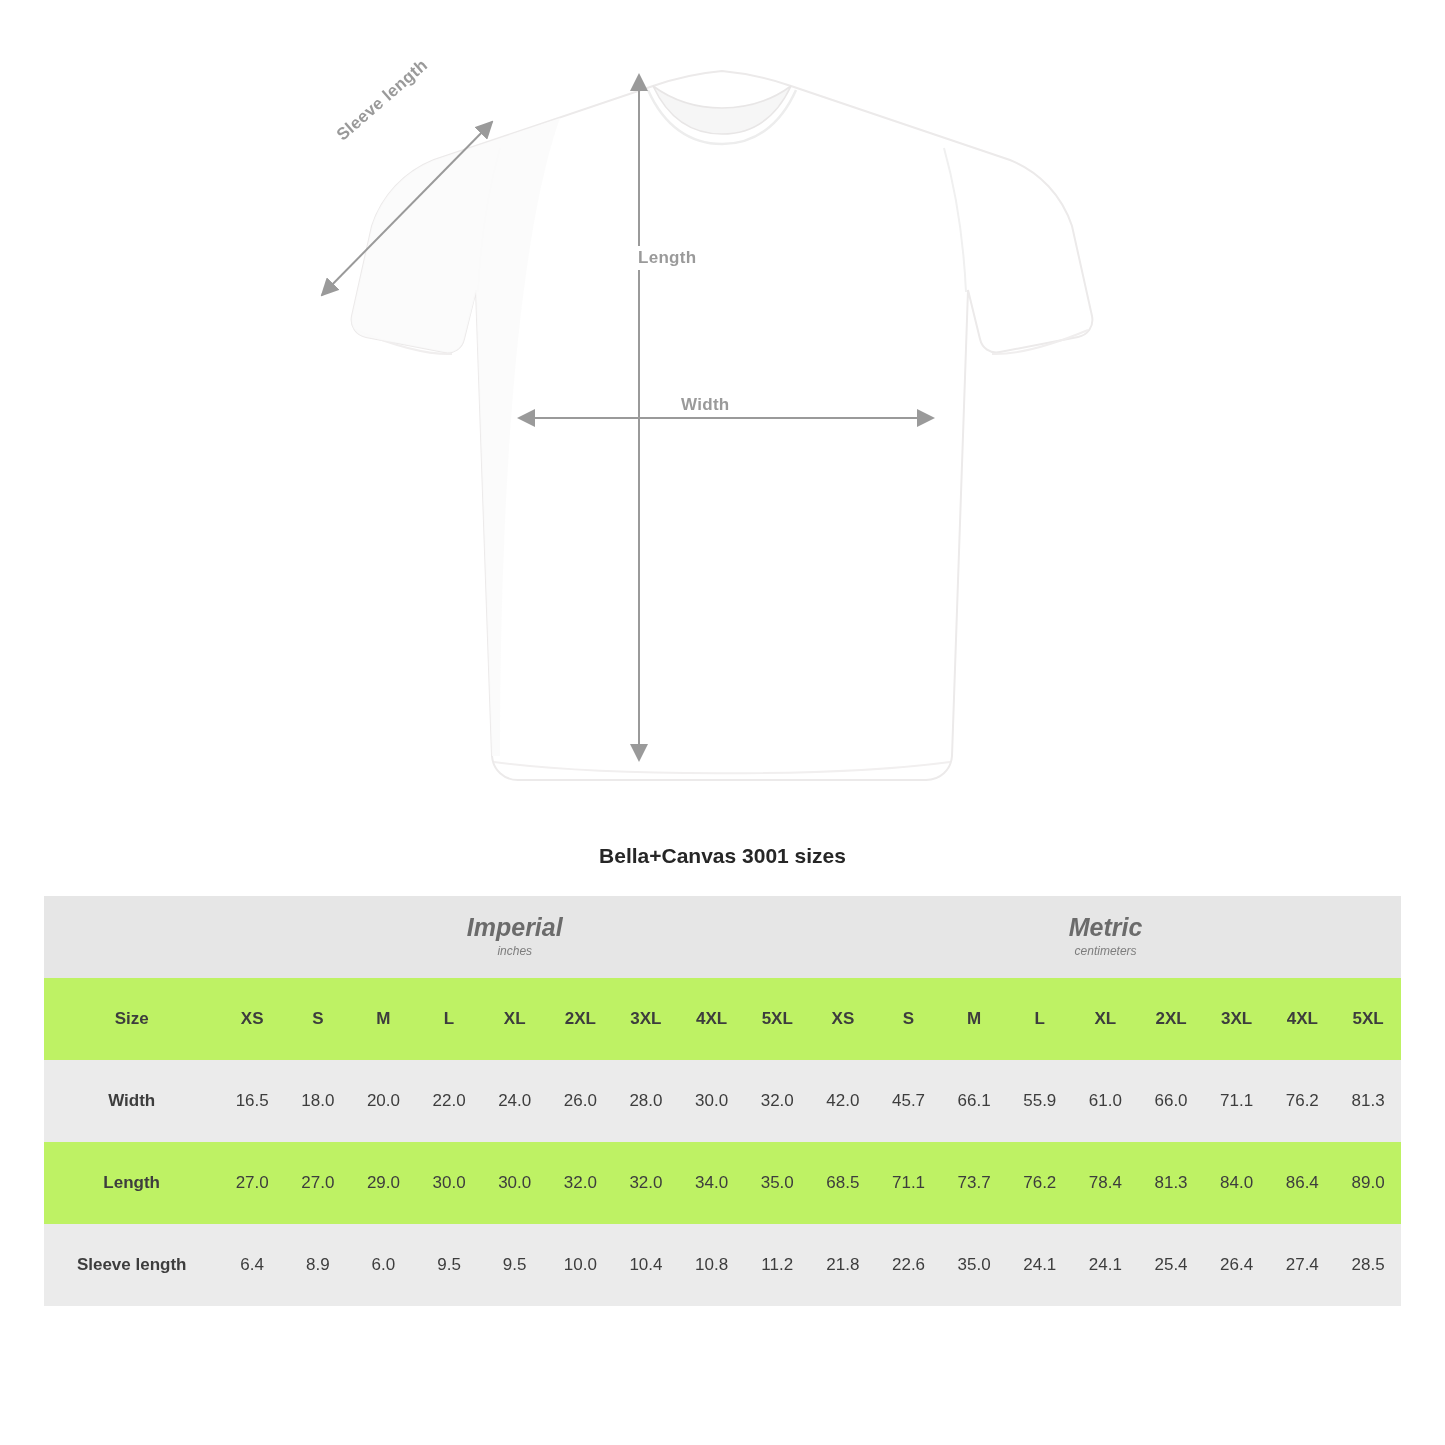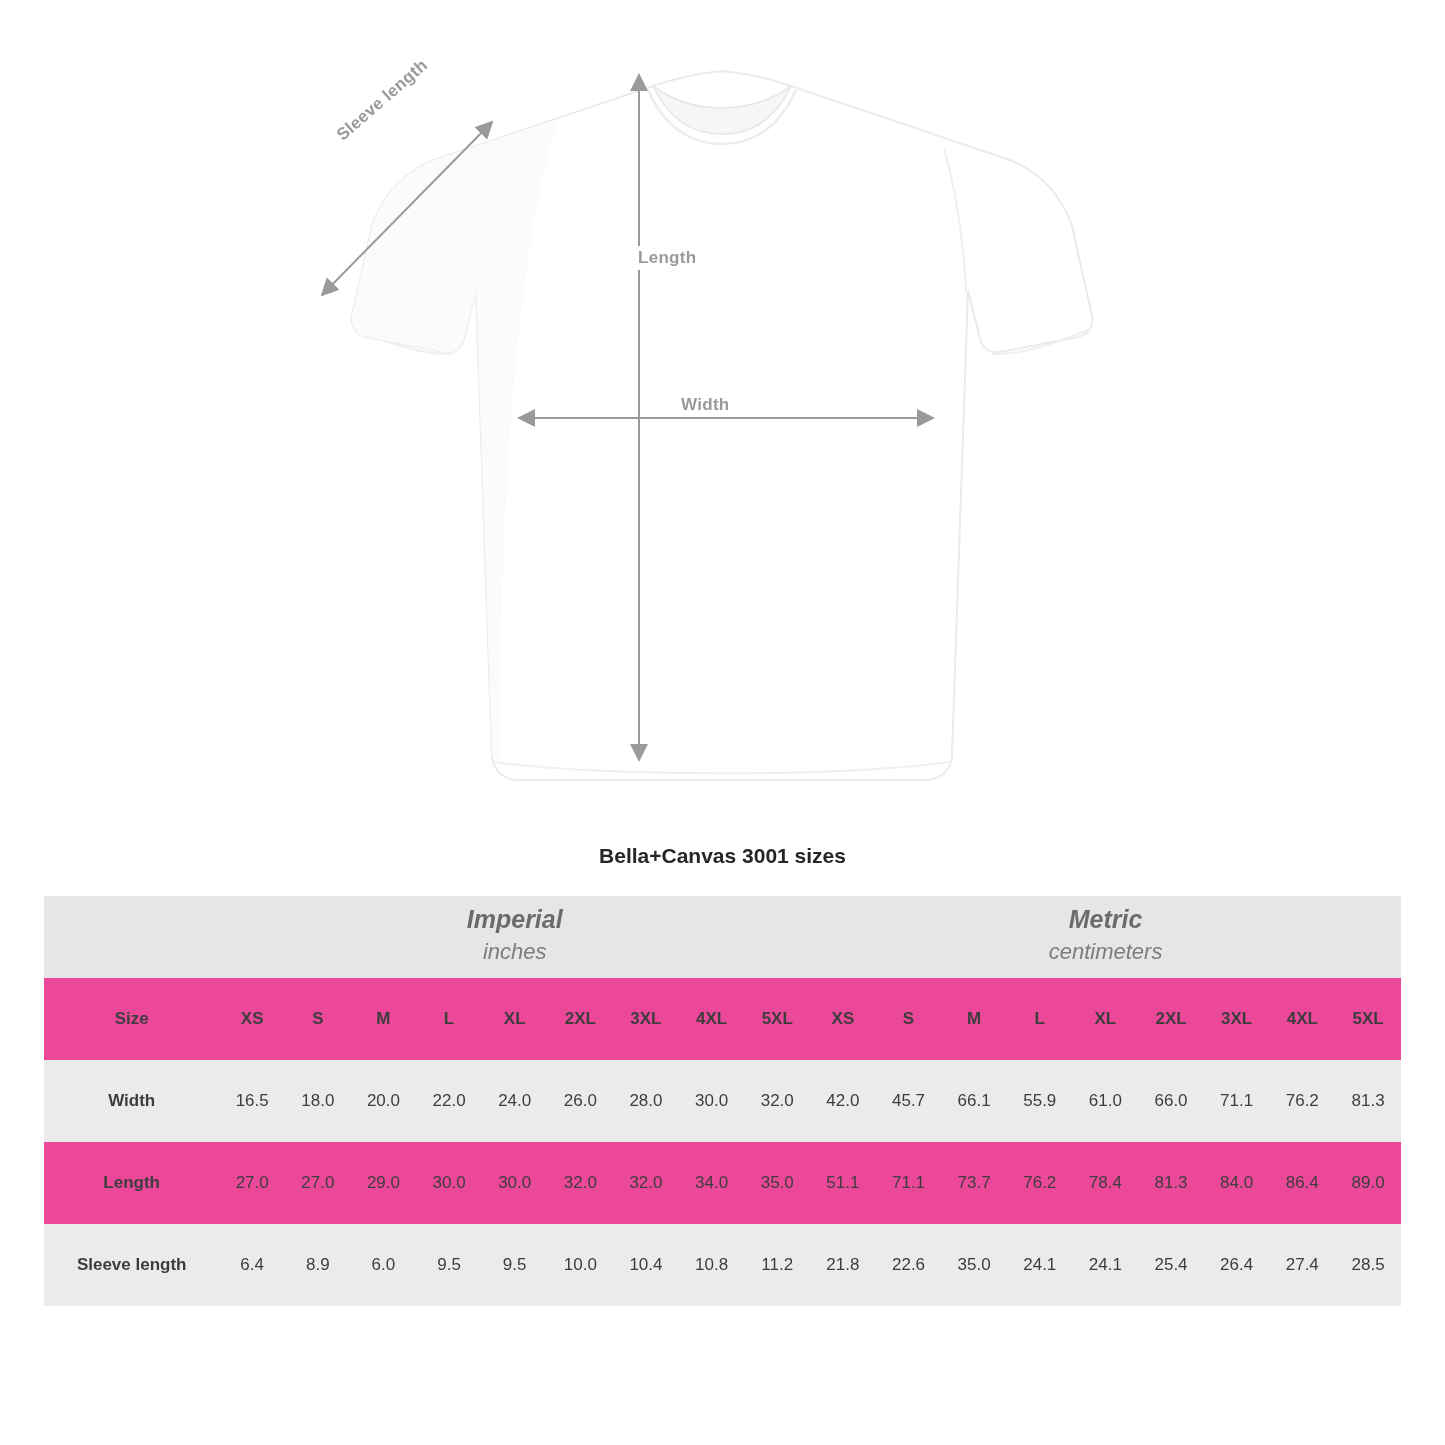--- a/index.html
+++ b/index.html
@@ -106,30 +106,30 @@
     background: #e6e6e6;
   }
   .unit-head .unit-name {
     font-size: 25px;
     font-style: italic;
     font-weight: bold;
     color: #6b6b6b;
     line-height: 1.15;
   }
   .unit-head .unit-sub {
-    font-size: 22px;
+    font-size: 12px;
     font-style: italic;
     color: #7d7d7d;
     line-height: 1.6;
   }
   .row-alt td {
     background: #ebebeb;
   }
   .row-plain td {
-    background: #ec4899;
+    background: #bef264;
   }
   .rowhead {
     font-weight: bold;
     color: #404040;
     font-size: 18px;
   }
   .colhead {
     font-weight: bold;
     color: #3d3d3d;
     font-size: 18px;
@@ -299,21 +299,21 @@
           <td class="rowhead">Length</td>
           <td>27.0</td>
           <td>27.0</td>
           <td>29.0</td>
           <td>30.0</td>
           <td>30.0</td>
           <td>32.0</td>
           <td>32.0</td>
           <td>34.0</td>
           <td>35.0</td>
-          <td>51.1</td>
+          <td>68.5</td>
           <td>71.1</td>
           <td>73.7</td>
           <td>76.2</td>
           <td>78.4</td>
           <td>81.3</td>
           <td>84.0</td>
           <td>86.4</td>
           <td>89.0</td>
         </tr>
 

